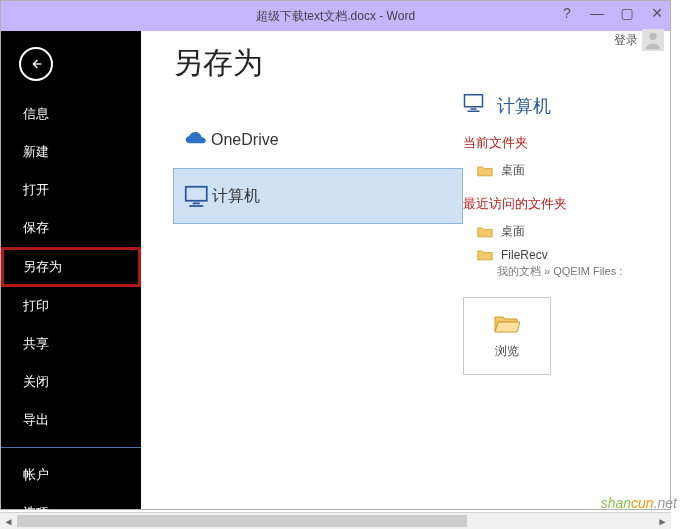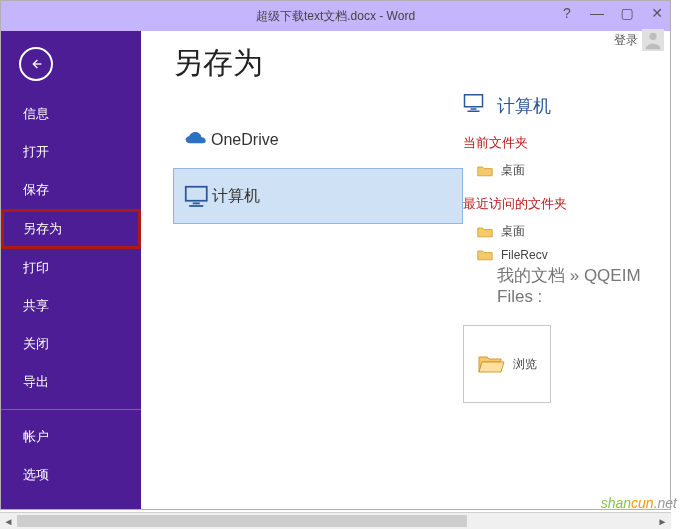--- a/index.html
+++ b/index.html
@@ -6,39 +6,39 @@
 body { width: 681px; height: 529px; background: #fff; overflow: hidden; position: relative; }
 .window { width: 671px; height: 510px; border: 1px solid #b0b0b0; position: relative; background: #fff; }
 .titlebar { height: 30px; display: flex; align-items: center; justify-content: center; position: relative; background: #c4b5fd; }
 .title-text { font-size: 12px; color: #444; }
 .win-controls { position: absolute; right: 4px; top: 4px; display: flex; gap: 12px; align-items: center; }
 .win-btn { font-size: 14px; color: #555; cursor: pointer; width: 18px; text-align: center; }
 .signin-row { position: absolute; right: 6px; top: 28px; display: flex; align-items: center; gap: 4px; font-size: 12px; color: #555; margin-left: 6px; }
 .avatar { width: 22px; height: 22px; background: #e0e0e0; }
 .avatar svg { width: 100%; height: 100%; }
 .body-row { display: flex; height: calc(100% - 30px); }
-.sidebar { width: 140px; background: #4c1d95; color: #fff; padding-top: 10px; position: relative; }
+.sidebar { width: 140px; background: #000000; color: #fff; padding-top: 10px; position: relative; }
 .back-btn { width: 34px; height: 34px; border: 2px solid #fff; border-radius: 50%; margin: 6px 0 14px 18px; display: flex; align-items: center; justify-content: center; cursor: pointer; }
 .back-btn svg { fill: #fff; }
 .nav-item { padding: 10px 0 10px 22px; font-size: 13px; cursor: pointer; }
 .nav-item.sel { border: 3px solid #b01818; padding: 8px 0 8px 19px; }
 .nav-sep { height: 1px; background: #4a73b3; margin: 8px 0; }
 .main { flex: 1; padding: 12px 0 0 32px; display: flex; }
 .saveas-col { width: 290px; }
 .page-title { font-size: 30px; color: #222; font-weight: 300; margin-bottom: 28px; }
 .loc-item { display: flex; align-items: center; height: 56px; padding-left: 10px; cursor: pointer; font-size: 16px; color: #333; }
 .loc-item.sel { background: #cfe1f5; border: 1px solid #8fb5e0; }
 .loc-icon { width: 28px; height: 28px; display: flex; align-items: center; justify-content: center; }
 .right-panel { flex: 1; padding-right: 16px; padding-top: 50px; }
 .rp-header { display: flex; align-items: center; gap: 10px; color: #2b579a; font-size: 18px; margin-bottom: 16px; }
 .rp-section { font-size: 13px; color: #b91c1c; margin-bottom: 6px; margin-top: 12px; }
 .rp-folder { display: flex; align-items: center; gap: 8px; padding: 4px 0 4px 14px; font-size: 12px; color: #444; cursor: pointer; }
-.rp-sub { font-size: 17px; color: #777; padding-left: 34px; margin-top: -2px; margin-bottom: 6px; }
+.rp-sub { font-size: 11px; color: #777; padding-left: 34px; margin-top: -2px; margin-bottom: 6px; }
 .folder-ic { width: 16px; height: 12px; }
-.browse-box { width: 88px; height: 78px; border: 1px solid #c8c8c8; margin-top: 18px; display: flex; flex-direction: row; align-items: center; justify-content: center; gap: 8px; cursor: pointer; }
+.browse-box { width: 88px; height: 78px; border: 1px solid #c8c8c8; margin-top: 18px; display: flex; flex-direction: column; align-items: center; justify-content: center; gap: 8px; cursor: pointer; }
 .browse-box .folder-ic { width: 28px; height: 22px; }
 .browse-label { font-size: 12px; color: #444; }
 .hscroll { position: absolute; left: 0; bottom: 0; width: 671px; height: 17px; background: #f0f0f0; border-top: 1px solid #d0d0d0; display: flex; align-items: center; }
 .hscroll-arrow { width: 17px; height: 17px; display: flex; align-items: center; justify-content: center; color: #666; font-size: 10px; }
 .hscroll-track { flex: 1; position: relative; height: 100%; }
 .hscroll-thumb { position: absolute; left: 0; top: 2px; width: 450px; height: 12px; background: #cdcdcd; }
 .watermark { position: absolute; right: 4px; bottom: 18px; font-size: 14px; font-style: italic; }
 .watermark .g1 { color: #8bc34a; } .watermark .g2 { color: #ff9800; } .watermark .g3 { color: #999; }
 </style>
 </head>
@@ -66,20 +66,21 @@
 
   <div class="body-row">
     <div class="sidebar">
       <div class="back-btn">
         <svg width="16" height="16" viewBox="0 0 24 24">
             <path d="M14 6l-6 6 6 6" stroke="#fff" stroke-width="2" fill="none"></path>
             <path d="M8 12h12" stroke="#fff" stroke-width="2"></path>
           </svg>
       </div>
       <div class="nav-item">信息</div>
+      <div class="nav-item">新建</div>
       <div class="nav-item">打开</div>
       <div class="nav-item">保存</div>
       <div class="nav-item sel">另存为</div>
       <div class="nav-item">打印</div>
       <div class="nav-item">共享</div>
       <div class="nav-item">关闭</div>
       <div class="nav-item">导出</div>
       <div class="nav-sep"></div>
       <div class="nav-item">帐户</div>
       <div class="nav-item">选项</div>

